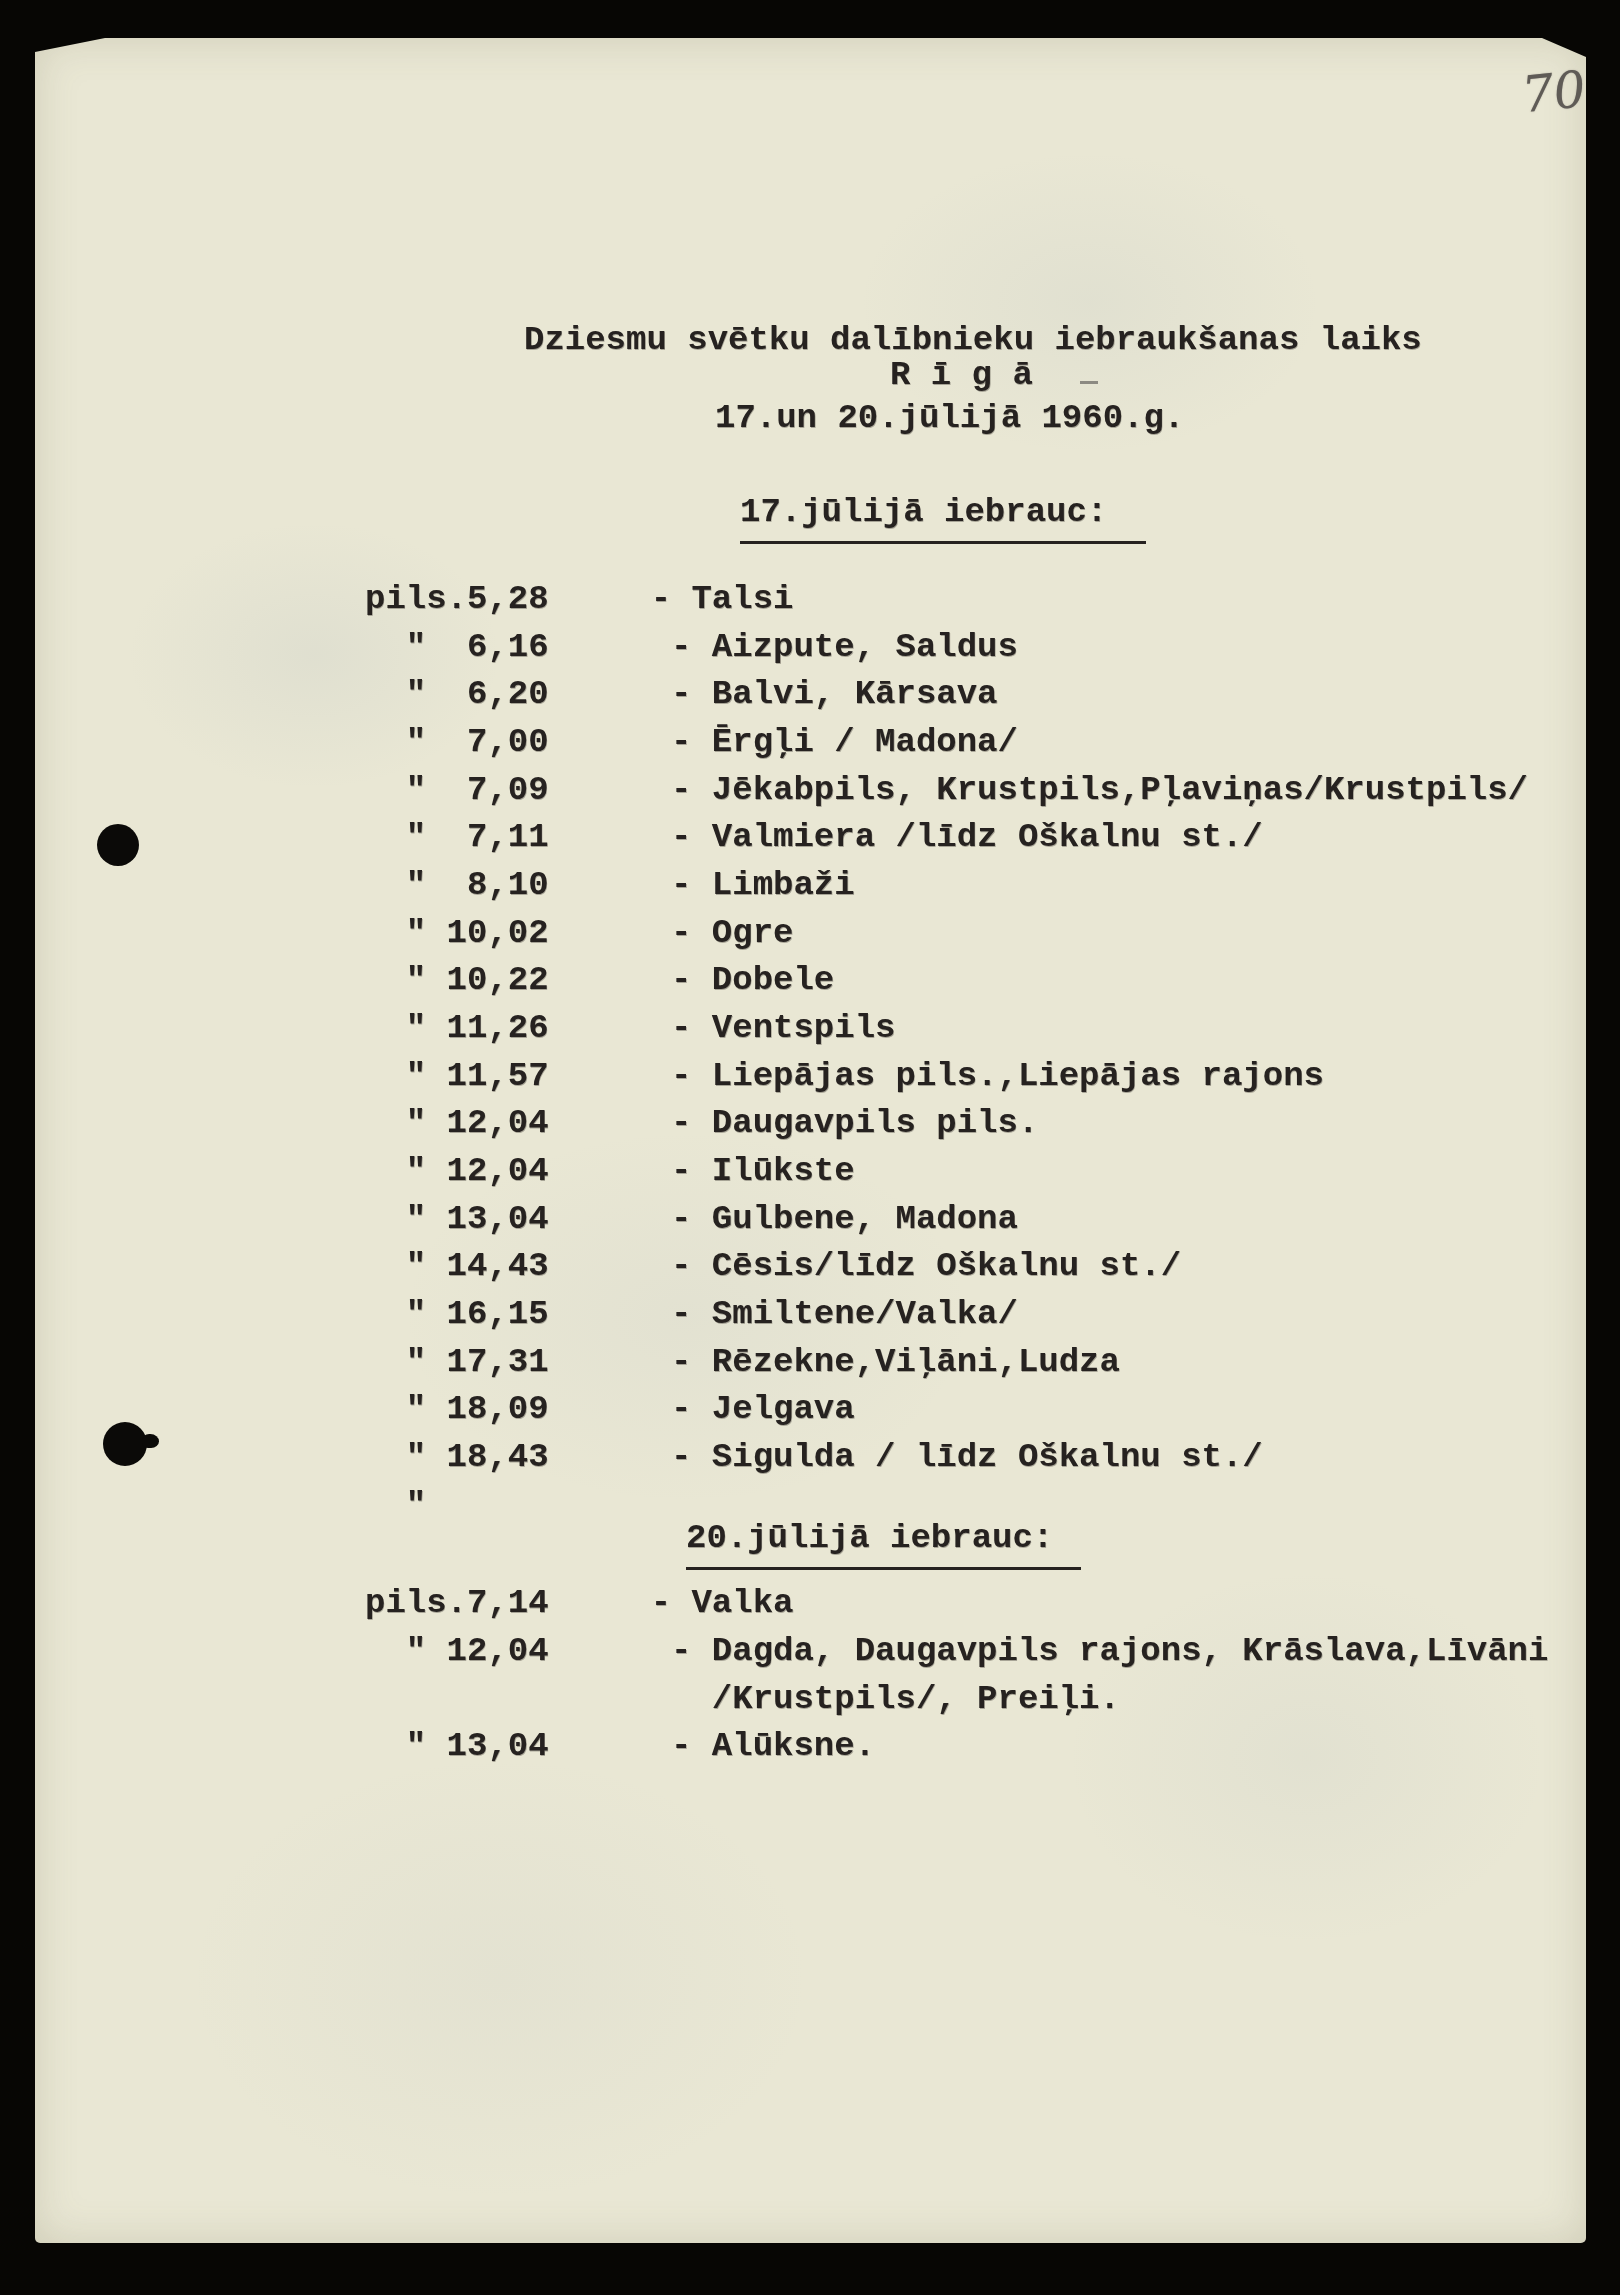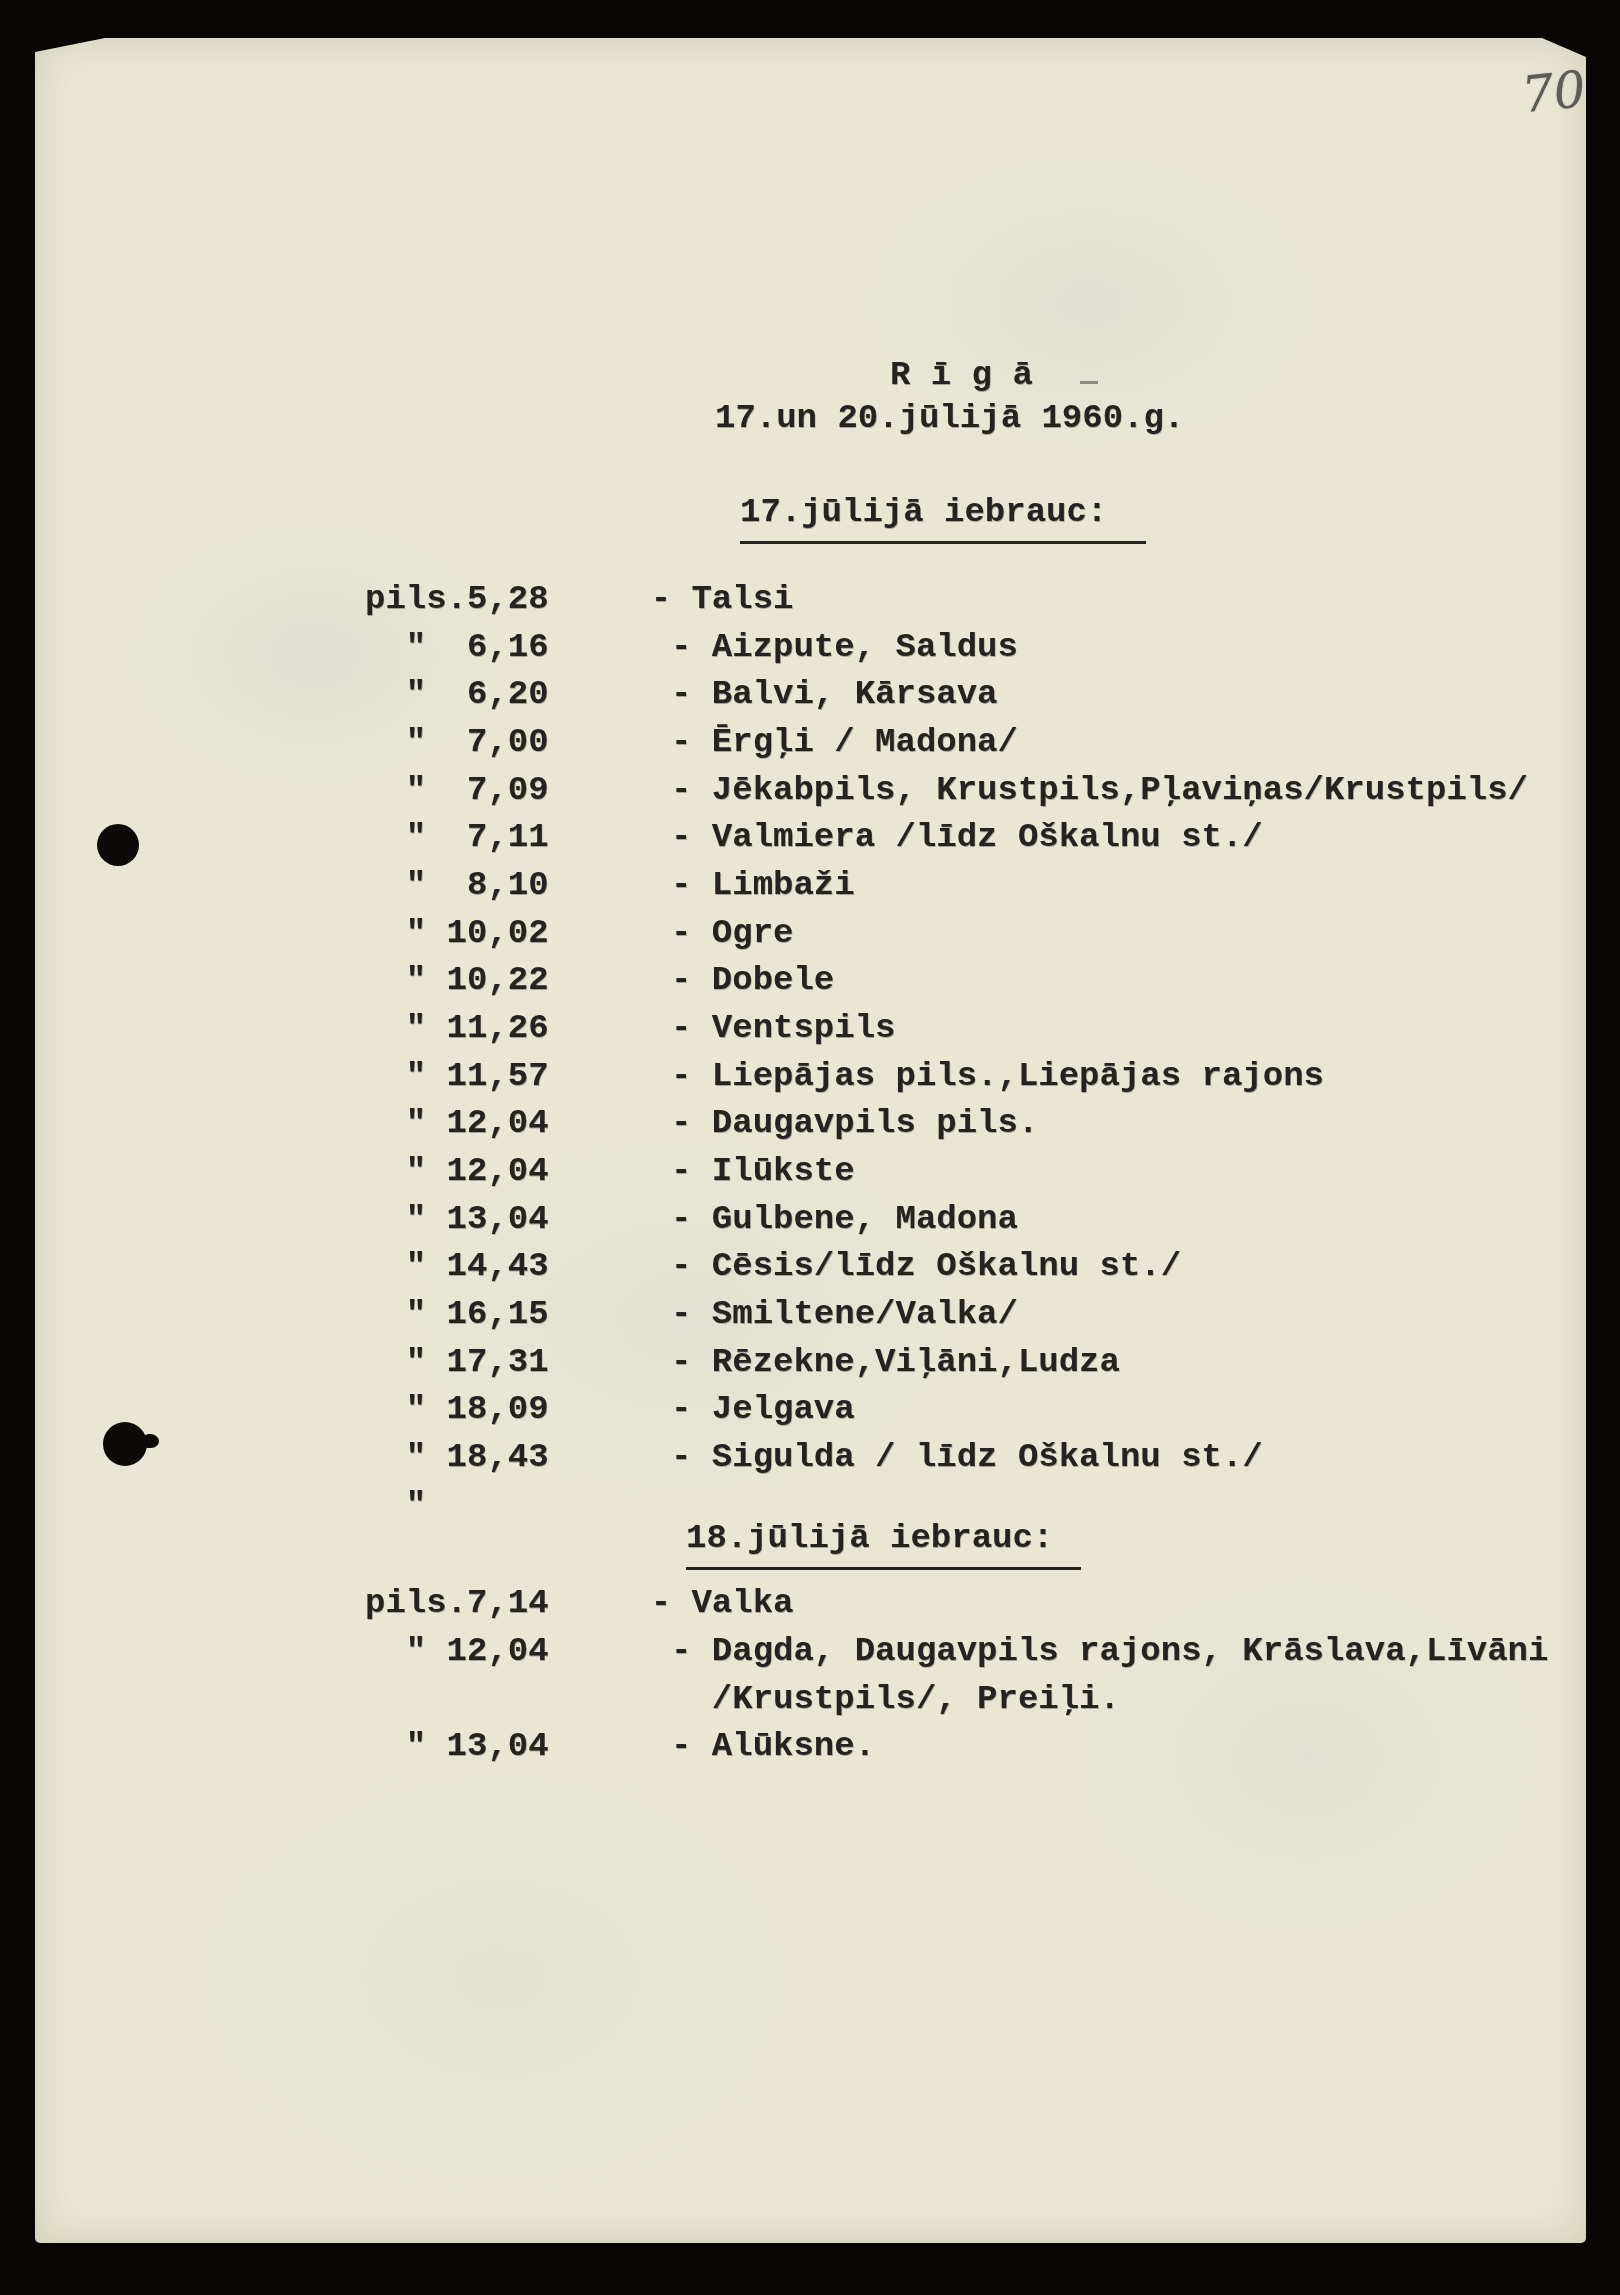--- a/index.html
+++ b/index.html
@@ -93,20 +93,21 @@
 <body>
 
 <div class="stage">
   <div class="paper">
 
     <div class="corner-tear tl"></div>
     <div class="corner-tear tr"></div>
 
     <div class="pencil-number" style="left:1487px; top:25.4px;">70</div>
 
+    <div class="typed" style="left:489px; top:283px;">Dziesmu svētku dalībnieku iebraukšanas laiks</div>
 
     <div class="typed" style="left:855px; top:318px;">R ī g ā</div>
 
     <div class="stray-mark" style="left:1045px; top:343px;"></div>
 
     <div class="typed" style="left:680px; top:361px;">17.un 20.jūlijā 1960.g.</div>
 
     <div class="typed typed-heading heading-17" style="left:705px; top:455px;">17.jūlijā iebrauc:</div>
 
     <div id="section1-lines">
@@ -125,21 +126,21 @@
         <div class="typed" style="left: 330px; top: 1114px;">  " 12,04      - Ilūkste</div>
         <div class="typed" style="left: 330px; top: 1162px;">  " 13,04      - Gulbene, Madona</div>
         <div class="typed" style="left: 330px; top: 1209px;">  " 14,43      - Cēsis/līdz Oškalnu st./</div>
         <div class="typed" style="left: 330px; top: 1257px;">  " 16,15      - Smiltene/Valka/</div>
         <div class="typed" style="left: 330px; top: 1305px;">  " 17,31      - Rēzekne,Viļāni,Ludza</div>
         <div class="typed" style="left: 330px; top: 1352px;">  " 18,09      - Jelgava</div>
         <div class="typed" style="left: 330px; top: 1400px;">  " 18,43      - Sigulda / līdz Oškalnu st./</div>
         <div class="typed" style="left: 330px; top: 1448px;">  "</div>
       </div>
 
-    <div class="typed typed-heading heading-18" style="left:651px; top:1481px;">18.jūlijā iebrauc:</div>
+    <div class="typed typed-heading heading-18" style="left:651px; top:1481px;">20.jūlijā iebrauc:</div>
 
     <div id="section2-lines">
         <div class="typed" style="left: 330px; top: 1546px;">pils.7,14     - Valka</div>
         <div class="typed" style="left: 330px; top: 1594px;">  " 12,04      - Dagda, Daugavpils rajons, Krāslava,Līvāni</div>
         <div class="typed" style="left: 330px; top: 1642px;">                 /Krustpils/, Preiļi.</div>
         <div class="typed" style="left: 330px; top: 1689px;">  " 13,04      - Alūksne.</div>
       </div>
 
     <div class="hole" style="left:62px; top:786px; width:42px; height:42px;"></div>
 

